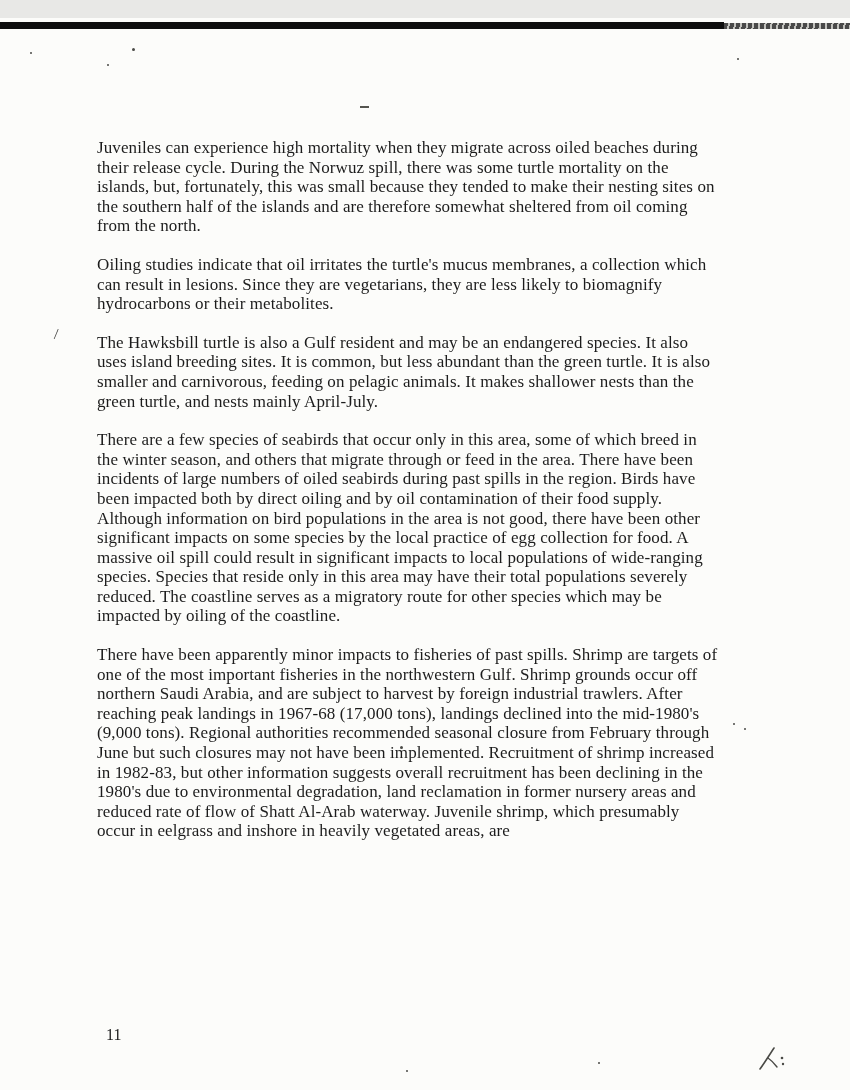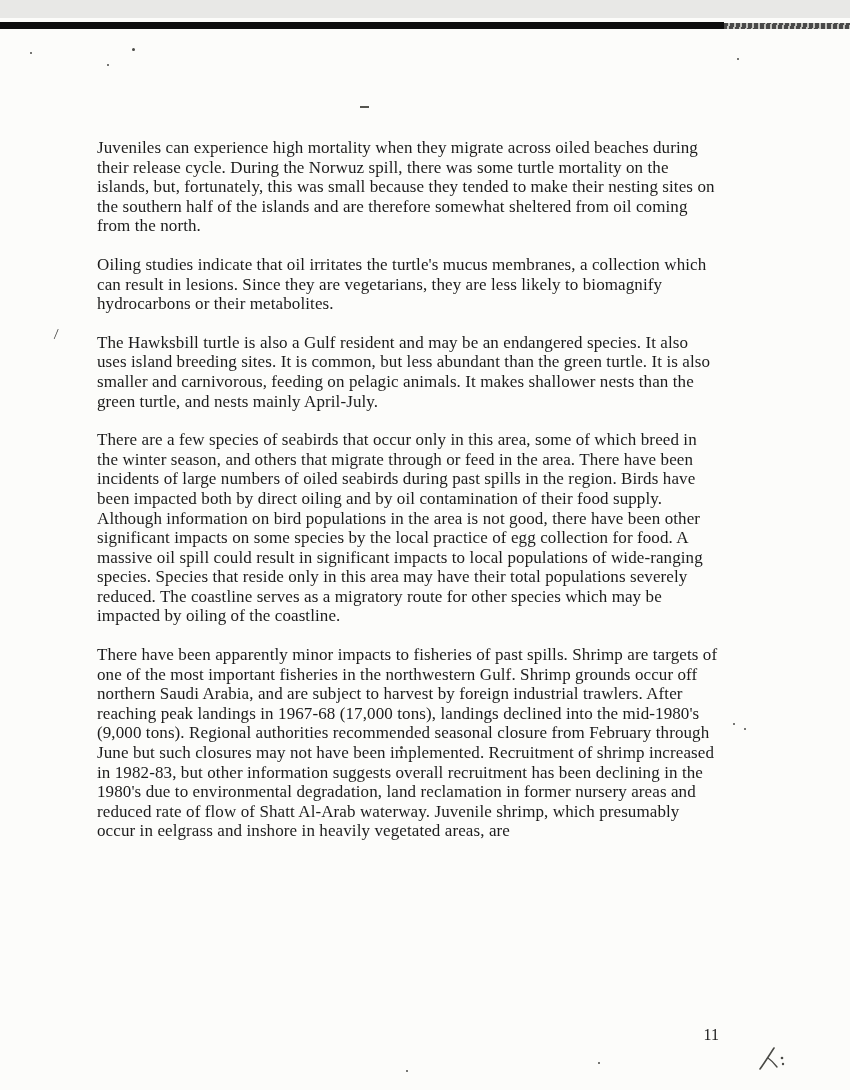--- a/index.html
+++ b/index.html
@@ -44,23 +44,23 @@
     line-height: 19.6px;
     text-align: left;
     letter-spacing: 0.1px;
   }
   .text-block p {
     margin: 0 0 19px 0;
   }
   .page-number {
     position: absolute;
     top: 1008px;
-    left: 97px;
+    left: 106px;
     width: 622px;
-    text-align: right;
+    text-align: left;
     font-size: 16px;
     color: #1c1c1c;
   }
   .speck {
     position: absolute;
     border-radius: 50%;
     background: #4a4a46;
   }
   .slash-mark {
     position: absolute;

